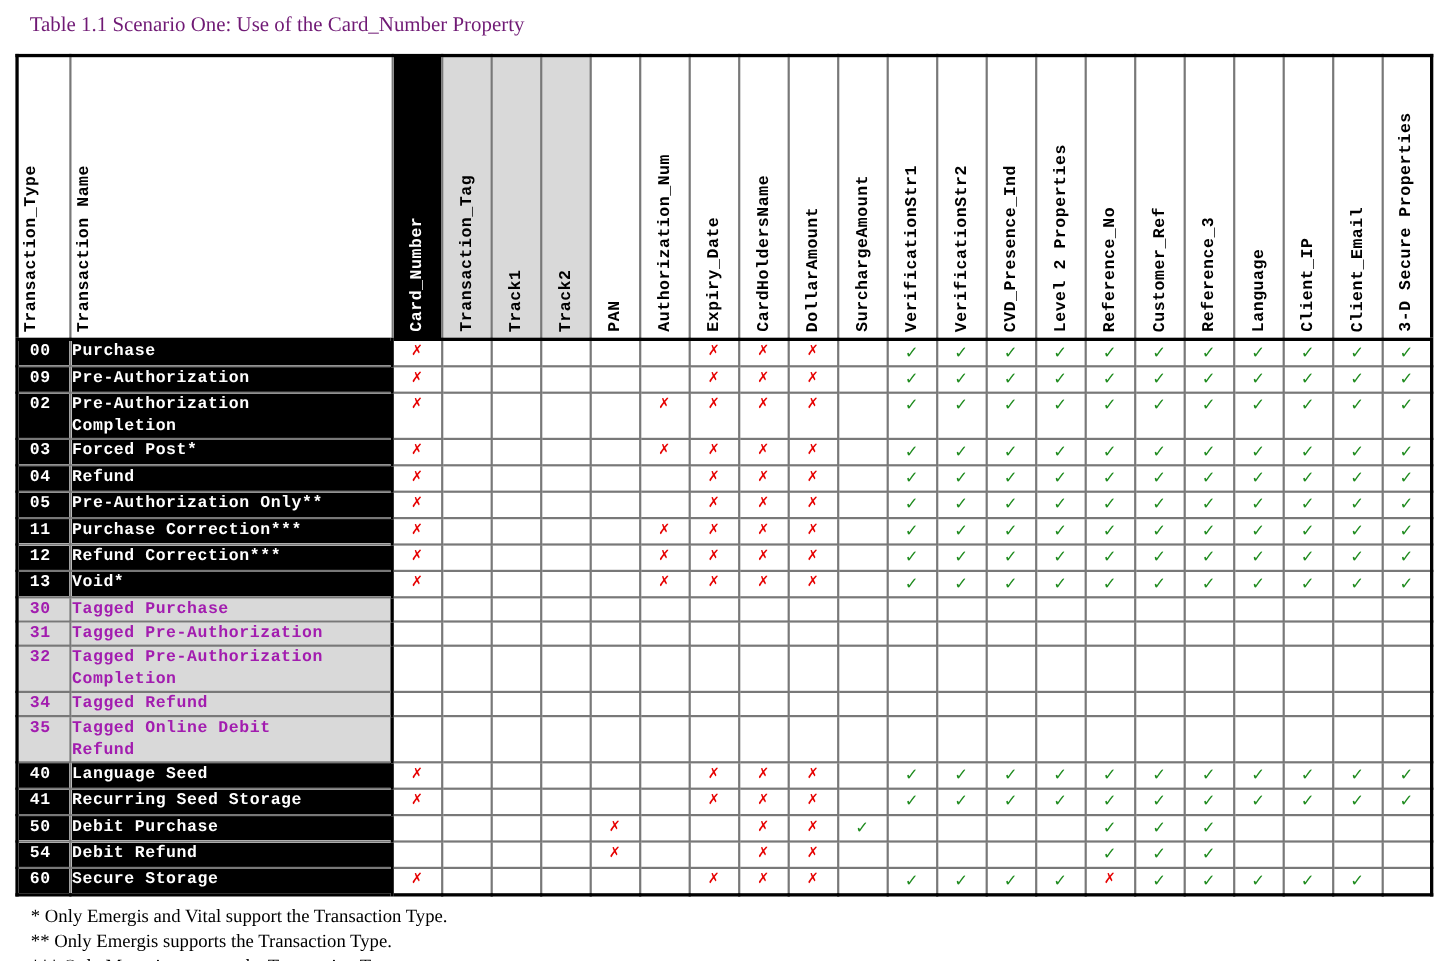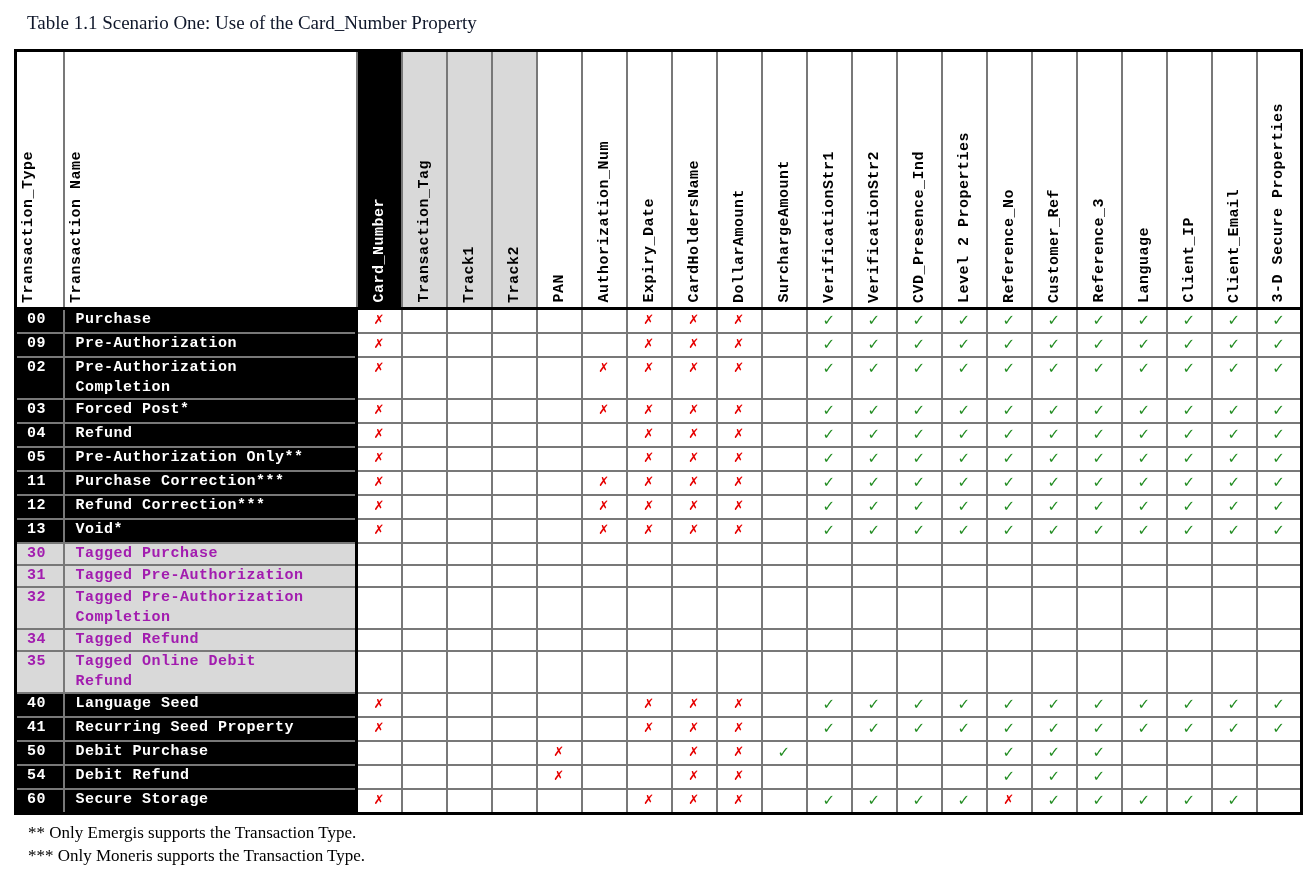--- a/index.html
+++ b/index.html
@@ -14,21 +14,21 @@
   html,body{margin:0;padding:0;}
   body{
     width:1314px;height:874px;background:#ffffff;color:#000;
     font-family:"Liberation Serif","DejaVu Serif",serif;
     overflow:hidden;
   }
   .page{position:relative;padding:8px 0 0 14px;}
   .title{
     font-size:19px;
     margin:4px 0 15px 13px;
-    color:#0f172a;
+    color:#701a75;
   }
   table.grid{
     border-collapse:collapse;
     table-layout:fixed;
     border:3px solid var(--outer-border);
     background:#fff;
   }
   .grid th,.grid td{
     border:2px solid var(--grid-border);
     overflow:hidden;
@@ -60,21 +60,21 @@
     height:20px;
     line-height:20px;
     vertical-align:top;
     font-family:"Liberation Mono","DejaVu Sans Mono",monospace;
     font-weight:bold;
     font-size:15px;
     letter-spacing:.5px;
     background:#fff;
   }
   td.type-cell{padding-left:10px;}
-  td.name-cell{padding-left:11px;white-space:pre-line;}
+  td.name-cell{padding-left:1px;white-space:pre-line;}
   tr.row-black td.type-cell,tr.row-black td.name-cell{background:var(--black-bg);color:#ffffff;}
   tr.row-gray  td.type-cell,tr.row-gray  td.name-cell{background:var(--gray-bg);color:#a21caf;}
   td.mark-cell{text-align:center;}
   td.first-prop{border-left:3px solid var(--outer-border);}
   .mark{font-family:"DejaVu Sans",sans-serif;}
   .mark.x{color:var(--x-color);font-size:13px;font-weight:bold;}
   .mark.check{color:var(--check-color);font-size:15px;font-weight:normal;}
   .footnotes{
     margin:6px 0 0 14px;
     font-size:17px;
@@ -515,21 +515,21 @@
           <td class="mark-cell"><span class="mark check">✓</span></td>
           <td class="mark-cell"><span class="mark check">✓</span></td>
           <td class="mark-cell"><span class="mark check">✓</span></td>
           <td class="mark-cell"><span class="mark check">✓</span></td>
           <td class="mark-cell"><span class="mark check">✓</span></td>
           <td class="mark-cell"><span class="mark check">✓</span></td>
           <td class="mark-cell"><span class="mark check">✓</span></td>
         </tr>
         <tr class="row-black">
           <td class="type-cell">41</td>
-          <td class="name-cell">Recurring Seed Property</td>
+          <td class="name-cell">Recurring Seed Storage</td>
           <td class="mark-cell first-prop"><span class="mark x">✗</span></td>
           <td class="mark-cell"></td>
           <td class="mark-cell"></td>
           <td class="mark-cell"></td>
           <td class="mark-cell"></td>
           <td class="mark-cell"></td>
           <td class="mark-cell"><span class="mark x">✗</span></td>
           <td class="mark-cell"><span class="mark x">✗</span></td>
           <td class="mark-cell"><span class="mark x">✗</span></td>
           <td class="mark-cell"></td>
@@ -617,16 +617,17 @@
           <td class="mark-cell"><span class="mark check">✓</span></td>
           <td class="mark-cell"><span class="mark check">✓</span></td>
           <td class="mark-cell"><span class="mark check">✓</span></td>
           <td class="mark-cell"><span class="mark check">✓</span></td>
           <td class="mark-cell"></td>
         </tr>
       </tbody>
   </table>
 
   <div class="footnotes">
+    <div>* Only Emergis and Vital support the Transaction Type.</div>
     <div>** Only Emergis supports the Transaction Type.</div>
     <div>*** Only Moneris supports the Transaction Type.</div>
   </div>
 </div>
 
 </body></html>

